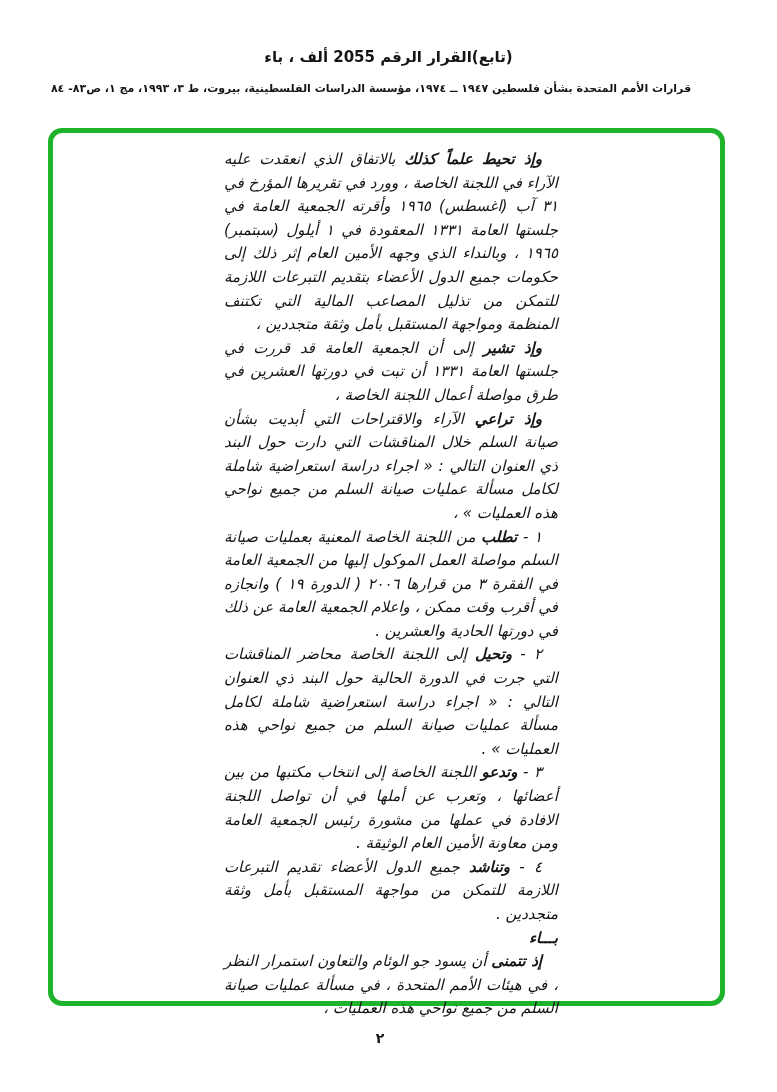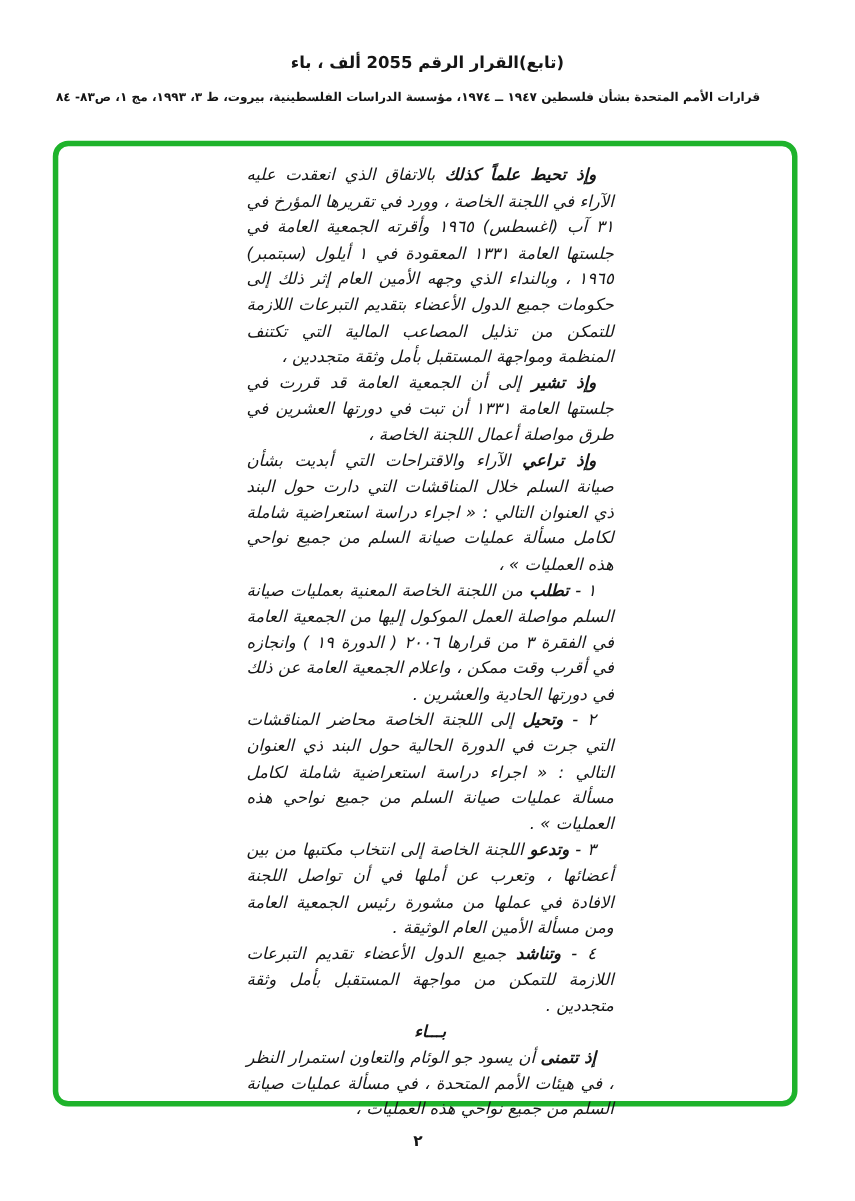--- a/index.html
+++ b/index.html
@@ -18,21 +18,21 @@
   .frame{
     position:absolute;left:48px;top:128px;width:677px;height:878px;
     box-sizing:border-box;border:5px solid #1eb32b;border-radius:14px;
   }
   .column{
     position:absolute;left:224px;top:148px;width:334px;
     direction:rtl;font-size:15px;line-height:23.6px;text-align:justify;
   }
   .para{margin:0;font-style:italic;}
   .para.indent{text-indent:16px;}
-  .para.center{text-align:center;font-weight:bold;text-indent:0;}
+  .para.center{text-align:right;font-weight:bold;text-indent:0;}
   .para.plain-bold{font-weight:bold;text-indent:0;text-align:right;}
   .para b{font-weight:bold;}
   .pagenum{
     position:absolute;top:1030px;left:0;width:760px;text-align:center;
     font-weight:bold;font-size:14px;
   }
 </style>
 </head>
 <body>
 
@@ -40,19 +40,19 @@
 <div class="hdr-cite">قرارات الأمم المتحدة بشأن فلسطين ١٩٤٧ ــ ١٩٧٤، مؤسسة الدراسات الفلسطينية، بيروت، ط ٣، ١٩٩٣، مج ١، ص٨٣- ٨٤</div>
 
 <div class="frame" style="border-color: rgb(30, 179, 43);"></div>
 
 <div class="column">
     <div class="para indent"><b>وإذ تحيط علماً كذلك</b><span> بالاتفاق الذي انعقدت عليه الآراء في اللجنة الخاصة ، وورد في تقريرها المؤرخ في ٣١ آب (اغسطس) ١٩٦٥ وأقرته الجمعية العامة في جلستها العامة ١٣٣١ المعقودة في ١ أيلول (سبتمبر) ١٩٦٥ ، وبالنداء الذي وجهه الأمين العام إثر ذلك إلى حكومات جميع الدول الأعضاء بتقديم التبرعات اللازمة للتمكن من تذليل المصاعب المالية التي تكتنف المنظمة ومواجهة المستقبل بأمل وثقة متجددين ،</span></div>
     <div class="para indent"><b>وإذ تشير</b><span> إلى أن الجمعية العامة قد قررت في جلستها العامة ١٣٣١ أن تبت في دورتها العشرين في طرق مواصلة أعمال اللجنة الخاصة ،</span></div>
     <div class="para indent"><b>وإذ تراعي</b><span> الآراء والاقتراحات التي أبديت بشأن صيانة السلم خلال المناقشات التي دارت حول البند ذي العنوان التالي : « اجراء دراسة استعراضية شاملة لكامل مسألة عمليات صيانة السلم من جميع نواحي هذه العمليات » ،</span></div>
     <div class="para indent"><span>١ - </span><b>تطلب</b><span> من اللجنة الخاصة المعنية بعمليات صيانة السلم مواصلة العمل الموكول إليها من الجمعية العامة في الفقرة ٣ من قرارها ٢٠٠٦ ( الدورة ١٩ ) وانجازه في أقرب وقت ممكن ، واعلام الجمعية العامة عن ذلك في دورتها الحادية والعشرين .</span></div>
     <div class="para indent"><span>٢ - </span><b>وتحيل</b><span> إلى اللجنة الخاصة محاضر المناقشات التي جرت في الدورة الحالية حول البند ذي العنوان التالي : « اجراء دراسة استعراضية شاملة لكامل مسألة عمليات صيانة السلم من جميع نواحي هذه العمليات » .</span></div>
-    <div class="para indent"><span>٣ - </span><b>وتدعو</b><span> اللجنة الخاصة إلى انتخاب مكتبها من بين أعضائها ، وتعرب عن أملها في أن تواصل اللجنة الافادة في عملها من مشورة رئيس الجمعية العامة ومن مسألة الأمين العام الوثيقة .</span></div>
+    <div class="para indent"><span>٣ - </span><b>وتدعو</b><span> اللجنة الخاصة إلى انتخاب مكتبها من بين أعضائها ، وتعرب عن أملها في أن تواصل اللجنة الافادة في عملها من مشورة رئيس الجمعية العامة ومن معاونة الأمين العام الوثيقة .</span></div>
     <div class="para indent"><span>٤ - </span><b>وتناشد</b><span> جميع الدول الأعضاء تقديم التبرعات اللازمة للتمكن من مواجهة المستقبل بأمل وثقة متجددين .</span></div>
     <div class="para center"><b>بـــاء</b></div>
     <div class="para indent"><b>إذ تتمنى</b><span> أن يسود جو الوئام والتعاون استمرار النظر ، في هيئات الأمم المتحدة ، في مسألة عمليات صيانة السلم من جميع نواحي هذه العمليات ،</span></div>
   </div>
 
 <div class="pagenum">٢</div>
 
 </body></html>

